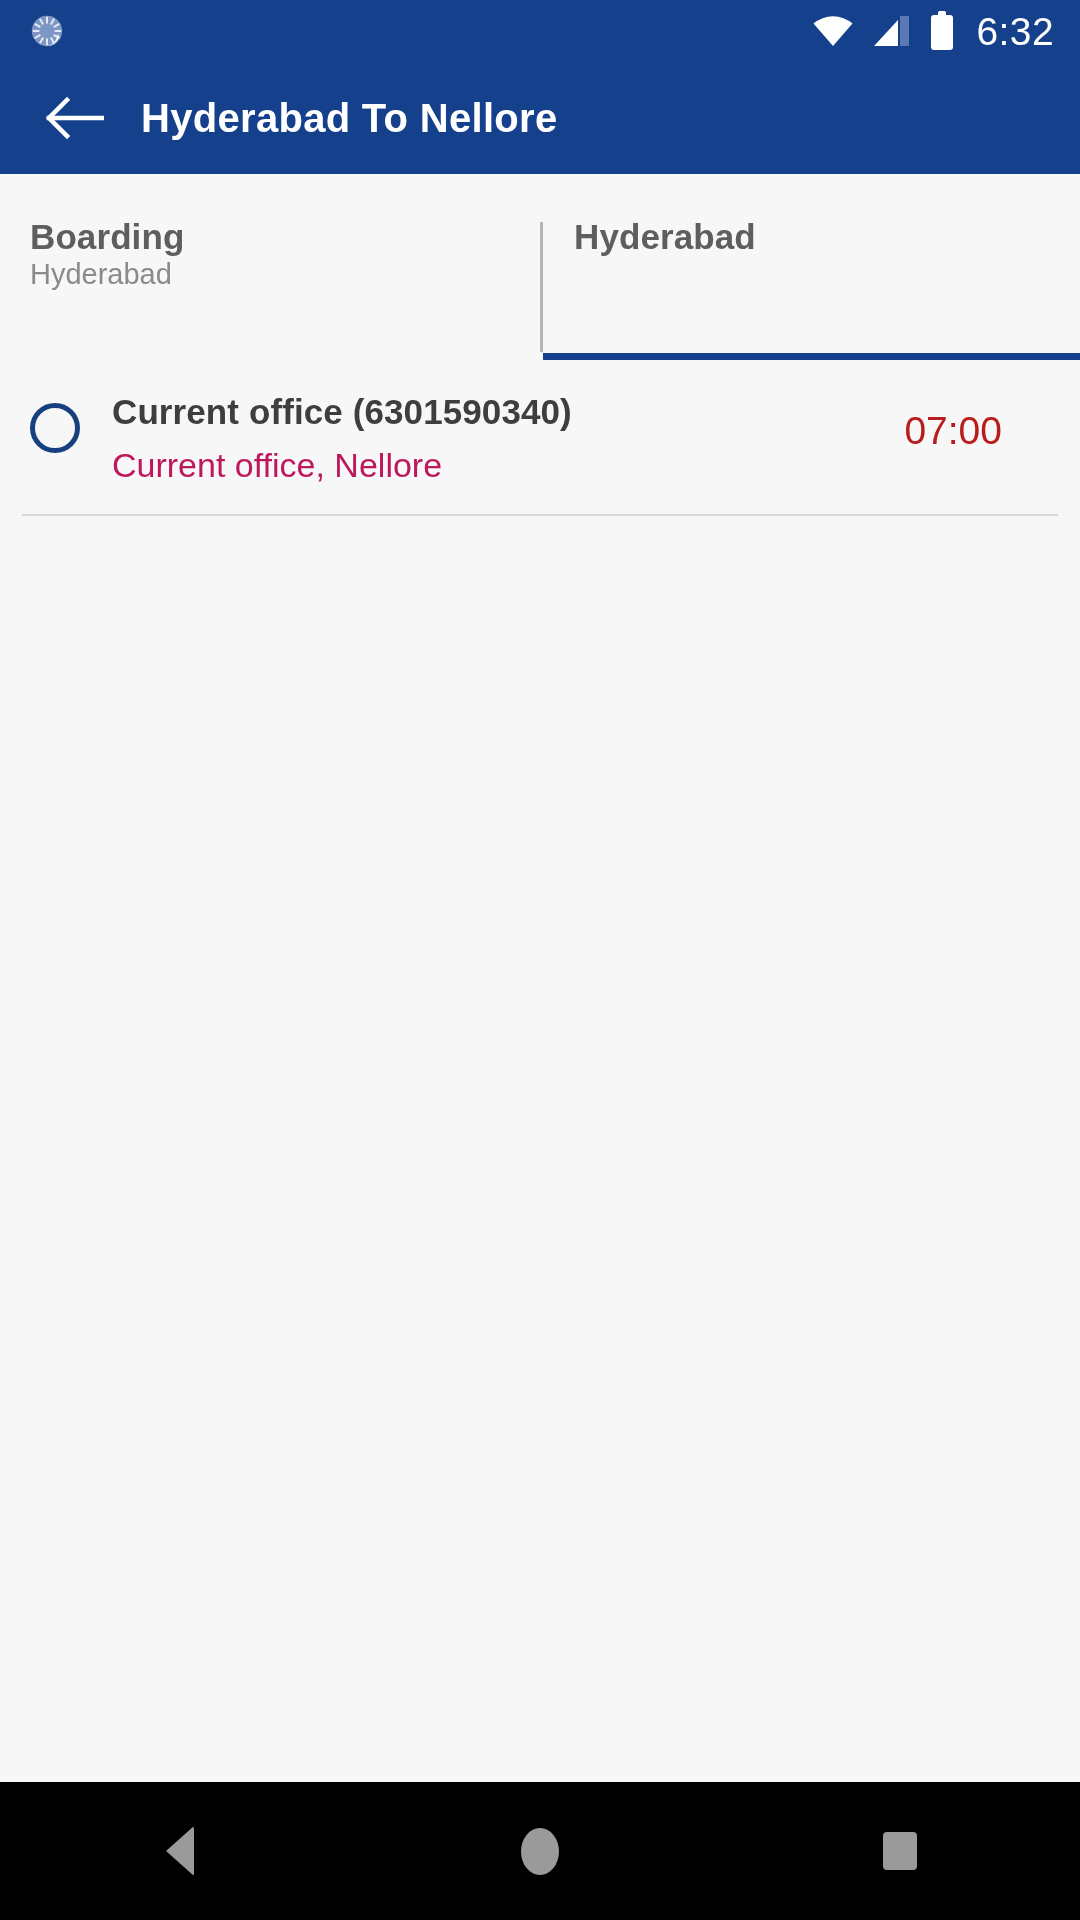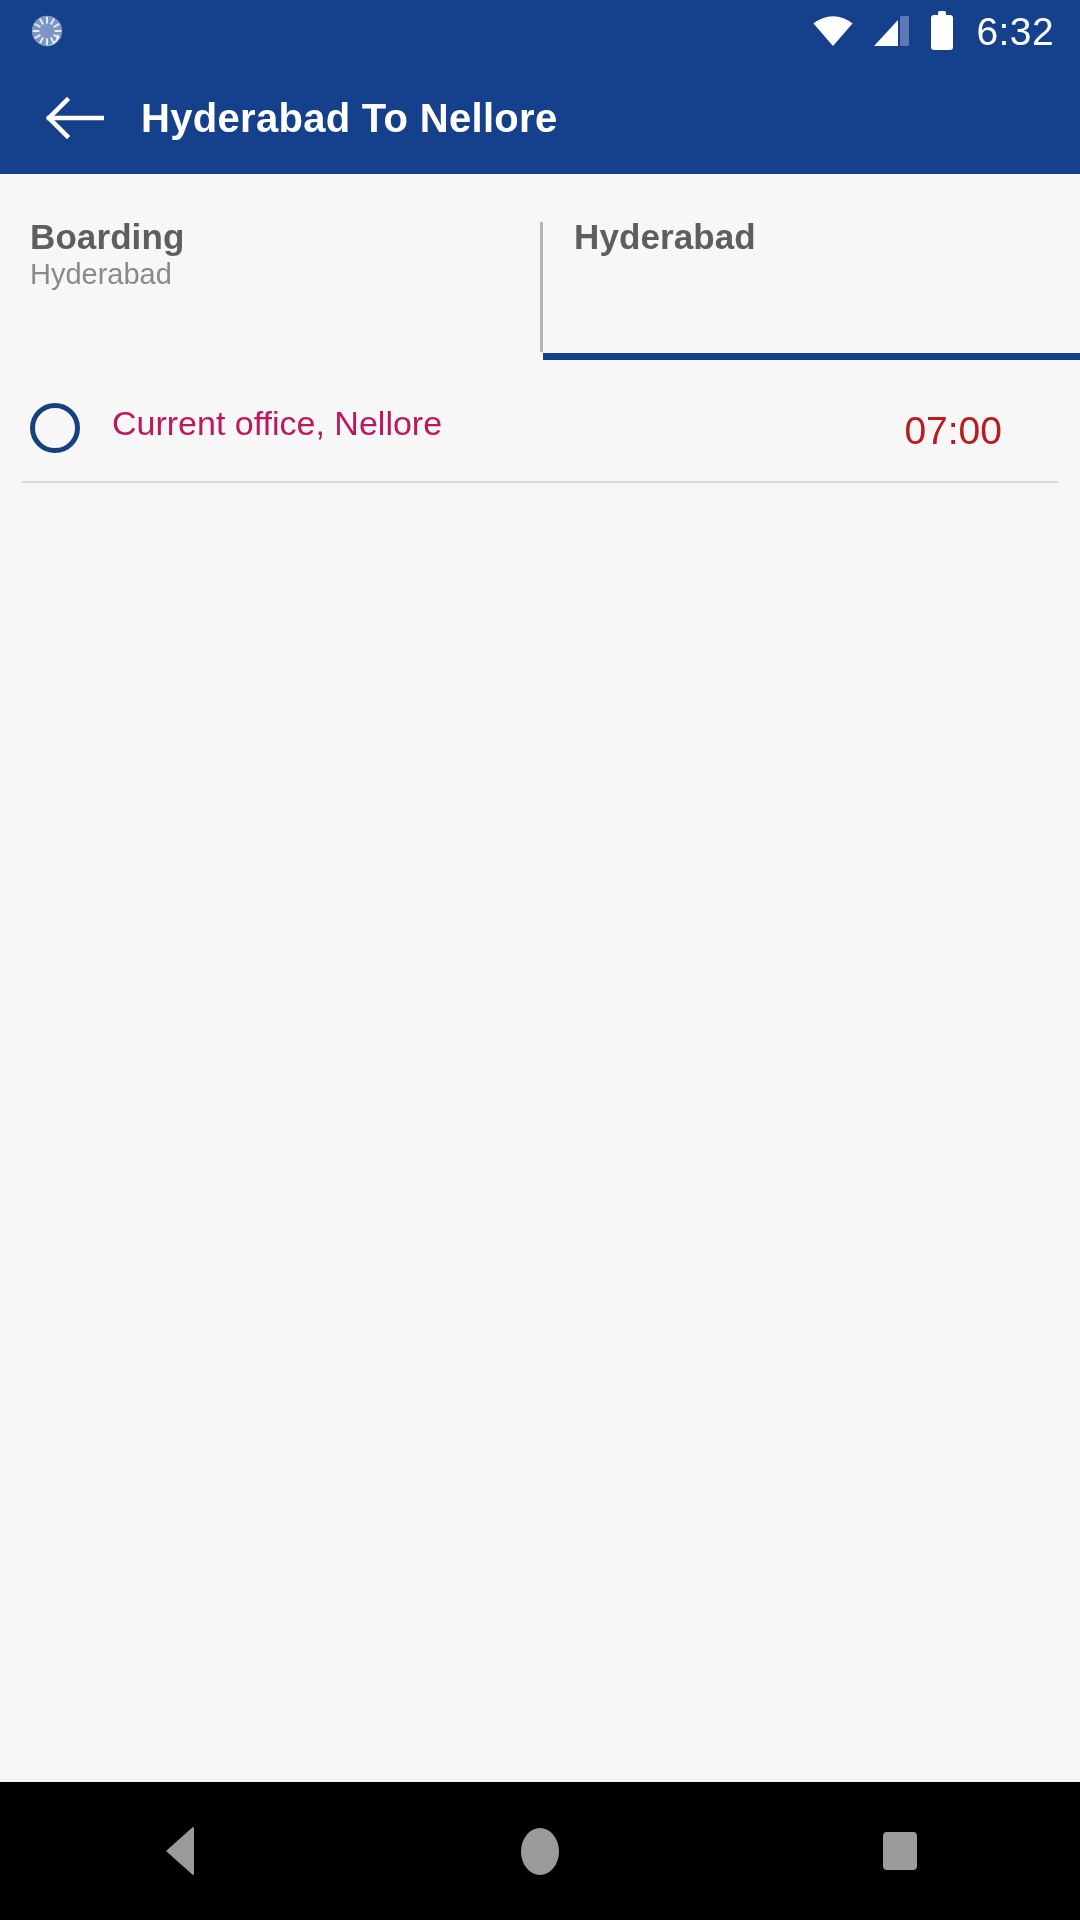--- a/index.html
+++ b/index.html
@@ -288,20 +288,21 @@
     </div>
 
     <div class="tab-divider"></div>
     <div class="tab-indicator"></div>
   </div>
 
   <div class="list">
     <div class="list-item">
       <div class="radio"></div>
       <div class="item-body">
+        <div class="item-title">Current office (6301590340)</div>
         <div class="item-sub">Current office, Nellore</div>
       </div>
       <div class="item-time">07:00</div>
     </div>
     <div class="list-divider"></div>
   </div>
 
   <div class="nav-bar">
     <div class="nav-btn">
       <span class="nav-back"></span>

